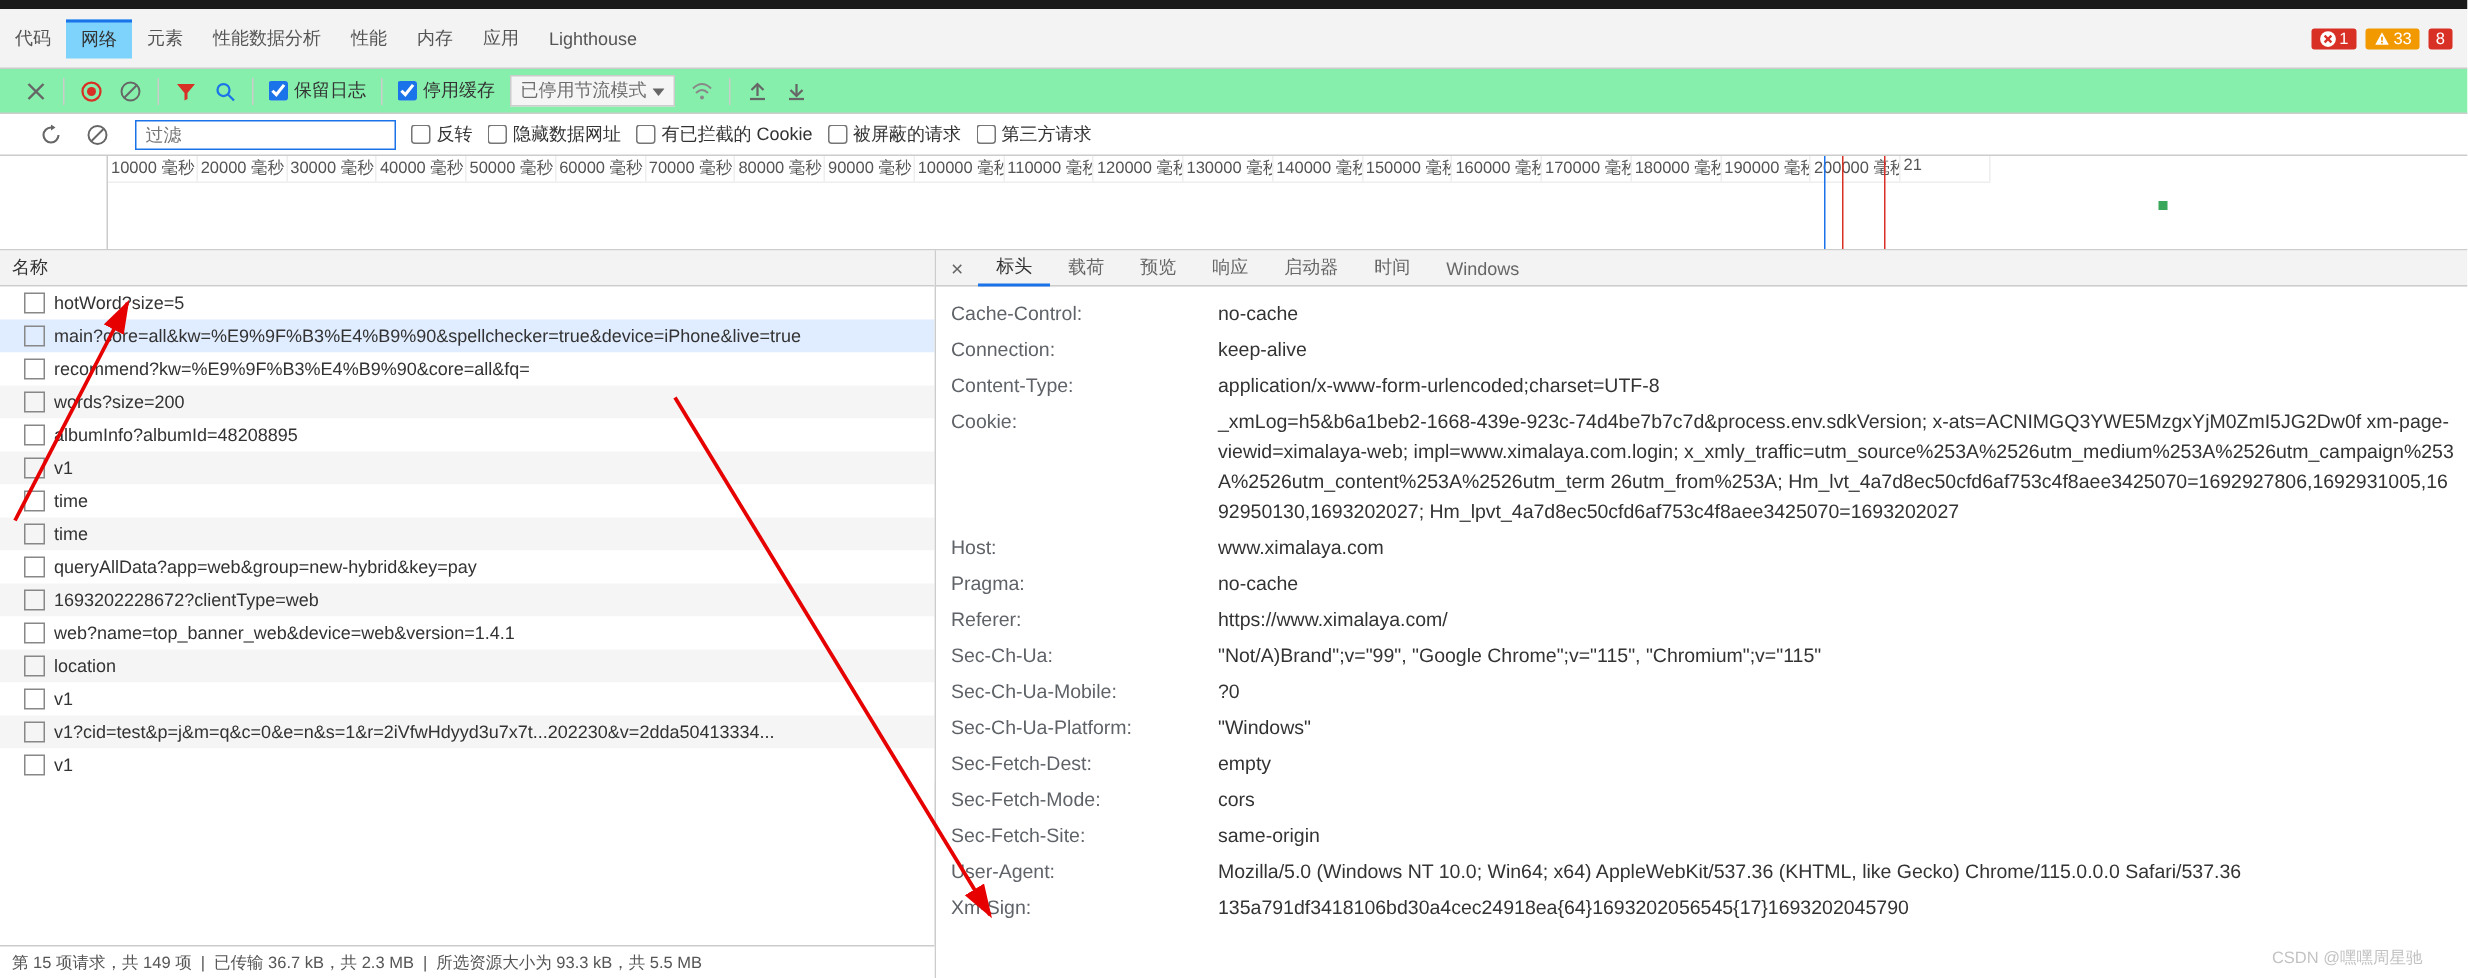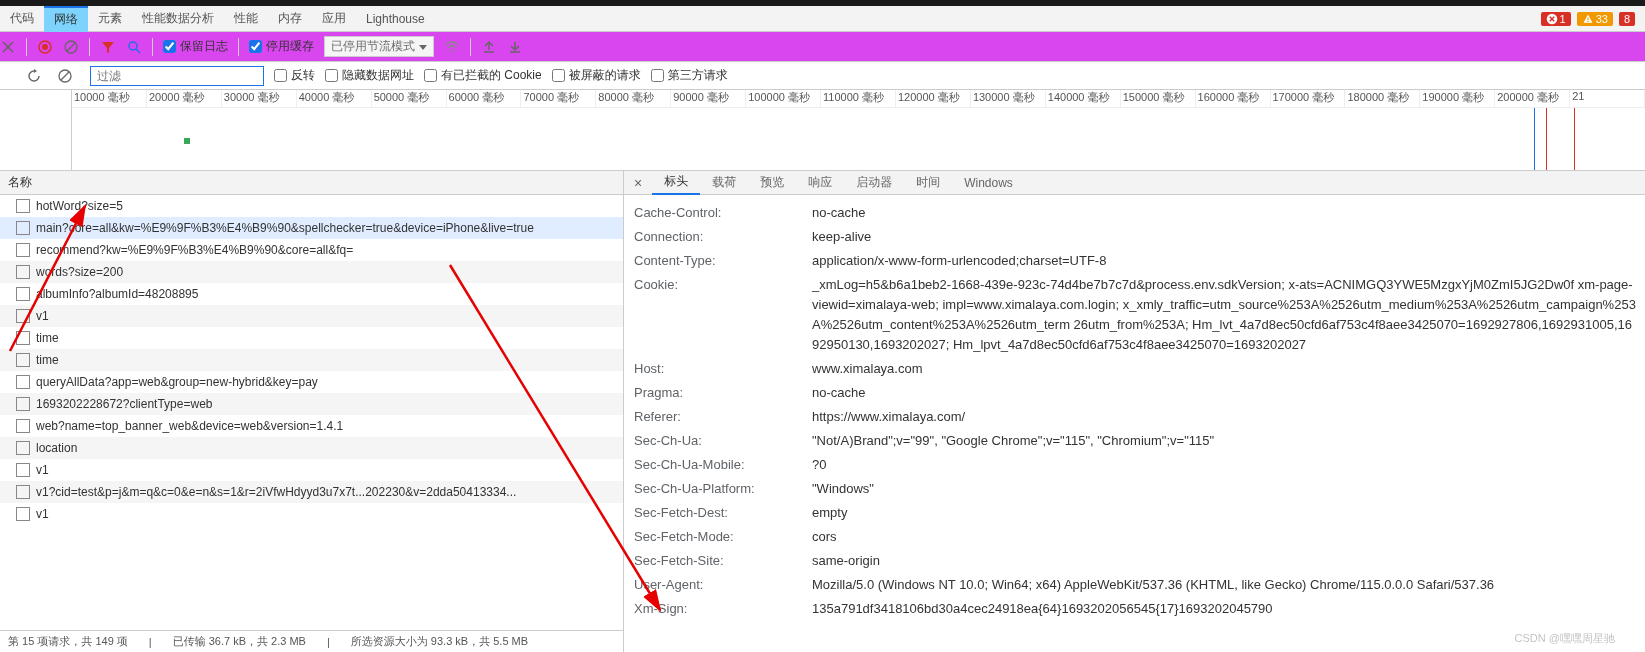--- a/index.html
+++ b/index.html
@@ -3,70 +3,70 @@
 <meta charset="utf-8">
 <style>
 * { margin: 0; padding: 0; box-sizing: border-box; }
 body { font-family: -apple-system, "Segoe UI", Arial, sans-serif; font-size: 12px; color: #333; background: #fff; overflow: hidden; }
 .root { width: 1645px; height: 652px; position: relative; display: flex; flex-direction: column; }
 
 
 .strip { height: 6px; background: #1a1a1a; }
 
 
-.tabs-row { display: flex; align-items: center; height: 26px; border-bottom: 1px solid #ccc; background: #f3f3f3; }
+.tabs-row { display: flex; align-items: center; height: 40px; border-bottom: 1px solid #ccc; background: #f3f3f3; }
 .tab { padding: 0 10px; height: 26px; display: flex; align-items: center; cursor: pointer; color: #555; }
 .tab.active { background: #7dd3fc; border-top: 2px solid #1a73e8; color: #333; }
 .tab-right { margin-left: auto; display: flex; align-items: center; gap: 6px; padding-right: 10px; }
 .badge { display: inline-flex; align-items: center; gap: 2px; font-size: 11px; padding: 1px 5px; border-radius: 2px; }
 .badge.err { background: #d93025; color: #fff; }
 .badge.warn { background: #f29900; color: #fff; }
 .badge.red2 { background: #d93025; color: #fff; }
 .icon-small { width: 12px; height: 12px; }
 
 
-.toolbar { display: flex; align-items: center; height: 30px; border-bottom: 1px solid #ccc; background: #d946ef; padding: 0 0; gap: 10px; }
+.toolbar { display: flex; align-items: center; height: 30px; border-bottom: 1px solid #ccc; background: #86efac; padding: 0 16px; gap: 10px; }
 .toolbar .sep { width: 1px; height: 18px; background: #ccc; }
 .tb-btn { width: 16px; height: 16px; display: flex; align-items: center; justify-content: center; cursor: pointer; }
 .recording { color: #d93025; }
 .filter-active { color: #d93025; }
 .chk { display: flex; align-items: center; gap: 4px; }
 .chk input { accent-color: #1a73e8; }
 .throttle { border: 1px solid #ccc; padding: 1px 6px; font-size: 12px; background: #f5f5f5; color: #6e6e6e; display: flex; align-items: center; gap: 4px; }
 
 
 .filter-row { display: flex; align-items: center; height: 28px; border-bottom: 1px solid #ccc; background: #fff; padding: 0 18px; gap: 10px; font-size: 12px; }
 .left-btns { width: 62px; display: flex; align-items: center; justify-content: space-around; }
 .filter-input { width: 174px; height: 20px; border: 1px solid #1a73e8; padding: 0 6px; font-size: 12px; outline: none; }
 .type-pill { padding: 2px 6px; cursor: pointer; color: #555; border-radius: 6px; }
 .type-pill.active { background: #e0e0e0; }
 
 
 .timeline-wrap { display: flex; border-bottom: 1px solid #ccc; }
 .timeline-left { width: 72px; border-right: 1px solid #ccc; }
-.timeline { flex: 1; display: flex; flex-direction: column; }
+.timeline { flex: 1; display: flex; flex-direction: row; }
 .time-header { display: flex; height: 18px; border-bottom: 1px solid #eee; font-size: 11px; color: #555; }
 .time-tick { flex: 1; border-right: 1px solid #eee; padding-left: 2px; white-space: nowrap; overflow: hidden; }
 .time-body { height: 62px; position: relative; background: #fff; }
 .marker { position: absolute; top: 30px; width: 6px; height: 6px; background: #39a85b; }
 .red-line { position: absolute; top: 0; bottom: 0; width: 1px; background: #d93025; }
 .blue-line { position: absolute; top: 0; bottom: 0; width: 1px; background: #1a73e8; }
 
 
 .main { flex: 1; display: flex; min-height: 0; }
 .list-pane { width: 624px; border-right: 1px solid #ccc; display: flex; flex-direction: column; position: relative; }
 .list-header { height: 24px; background: #f3f3f3; border-bottom: 1px solid #ccc; display: flex; align-items: center; padding-left: 8px; font-size: 12px; color: #333; }
 .list-body { flex: 1; overflow: hidden; }
 .req-row { display: flex; align-items: center; height: 22px; padding: 0 16px; gap: 6px; font-size: 12px; color: #333; }
 .req-row:nth-child(odd) { background: #fff; }
 .req-row:nth-child(even) { background: #f5f5f5; }
 .req-row.sel { background: #e0ecff; }
 .req-icon { width: 14px; height: 14px; border: 1px solid #888; flex-shrink: 0; }
 .req-name { white-space: nowrap; overflow: hidden; text-overflow: ellipsis; }
-.list-footer { height: 22px; border-top: 1px solid #ccc; background: #fff; display: flex; align-items: center; padding: 0 8px; font-size: 11px; color: #555; gap: 21px; }
+.list-footer { height: 22px; border-top: 1px solid #ccc; background: #fff; display: flex; align-items: center; padding: 0 8px; font-size: 11px; color: #555; gap: 6px; }
 
 .detail-pane { flex: 1; display: flex; flex-direction: column; min-width: 0; }
 .detail-tabs { height: 24px; background: #f3f3f3; border-bottom: 1px solid #ccc; display: flex; align-items: center; font-size: 12px; }
 .dtab { padding: 0 12px; height: 24px; display: flex; align-items: center; cursor: pointer; color: #666; }
 .dtab.active { color: #333; border-bottom: 2px solid #1a73e8; }
 .close-x { padding: 0 10px; cursor: pointer; color: #666; font-size: 14px; }
 .detail-body { flex: 1; overflow: hidden; padding: 6px 0 0 10px; font-size: 13px; }
 .hdr-row { display: flex; padding: 2px 0; line-height: 20px; }
 .hdr-key { width: 178px; color: #5f6368; flex-shrink: 0; }
 .hdr-val { flex: 1; color: #333; word-break: break-all; padding-right: 8px; }

